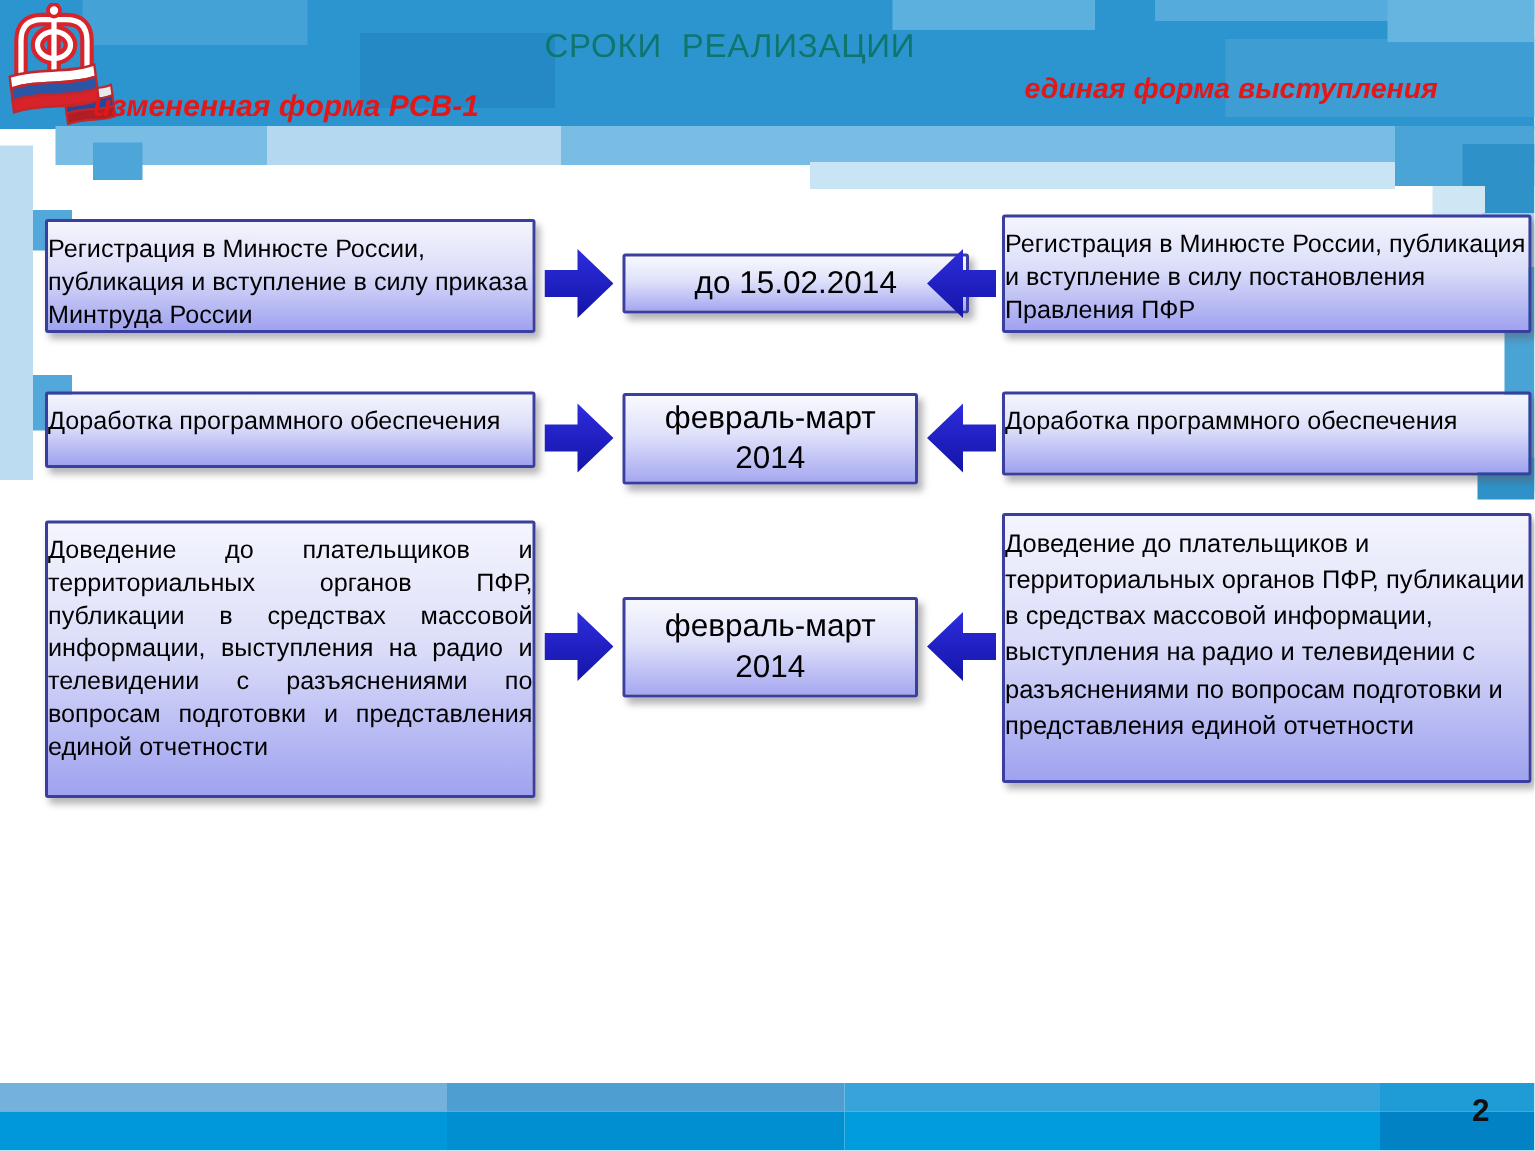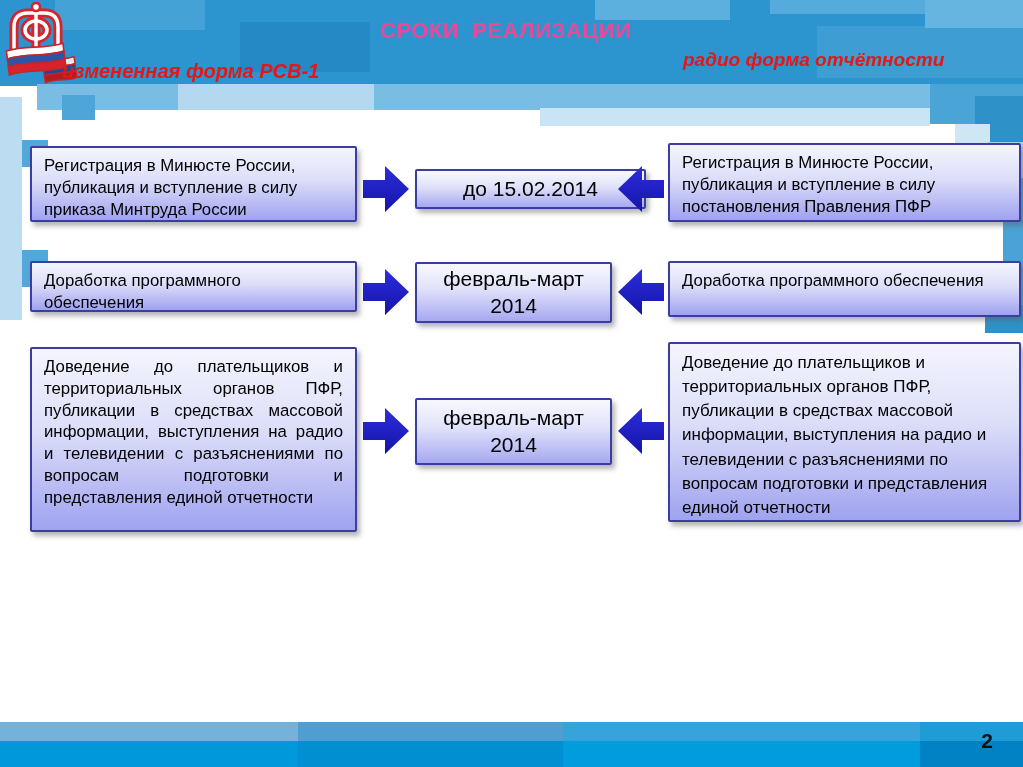--- a/index.html
+++ b/index.html
@@ -5,38 +5,38 @@
   html,body{margin:0;padding:0;}
   body{
     width:1023px;height:767px;position:relative;overflow:hidden;
     background:#ffffff;font-family:"Liberation Sans","DejaVu Sans",sans-serif;
   }
   .abs{position:absolute;}
   
   .hd{position:absolute;}
   
   .slide-title{
-    position:absolute;left:380px;top:18px;
-    font-size:22px;font-weight:bold;color:#ec4899;
+    position:absolute;left:363px;top:18px;
+    font-size:22px;font-weight:normal;color:#0f766e;
     letter-spacing:.5px;white-space:pre;
   }
   .red-label{
     position:absolute;color:#e31717;font-weight:bold;font-style:italic;
     white-space:nowrap;
   }
   .red-label.left{left:62px;top:60px;font-size:20px;text-align:right;}
   .red-label.right{left:683px;top:49px;font-size:19px;}
   
   .box{
     position:absolute;box-sizing:border-box;
     background:linear-gradient(to bottom,#f4f5fd 0%,#dcdef9 45%,#9fa2ef 100%);
     border:2px solid #3a3e9e;border-radius:2px;
     box-shadow:3px 4px 5px rgba(90,90,100,.45);
     color:#000;font-size:16.8px;line-height:1.3;
-    padding:7px 12px;
+    padding:7px 0;
   }
   .box.justify{text-align:justify;}
   .box.center{
     display:flex;align-items:center;justify-content:center;
     text-align:center;font-size:21px;line-height:1.25;
     background:linear-gradient(to bottom,#f8f9fe 0%,#dfe1fa 45%,#a6a8f1 100%);
   }
   .box.r3-right{line-height:1.42;font-size:17px;}
   
   .arrow{position:absolute;width:46px;height:50px;}
@@ -95,21 +95,21 @@
 
   <g transform="rotate(-7 30 52)">
     <path d="M5 46 C25 42 42 49 62 45 L62 53 C42 57 25 50 5 54 Z" fill="#ffffff" stroke="#c1272d" stroke-width="1.6"></path>
     <path d="M5 54 C25 50 42 57 62 53 L62 61 C42 65 25 58 5 62 Z" fill="#2d55a5" stroke="#c1272d" stroke-width="1.6"></path>
     <path d="M5 62 C25 58 42 65 62 61 L62 69 C42 73 25 66 5 70 Z" fill="#d8232a" stroke="#c1272d" stroke-width="1.6"></path>
   </g>
 </svg>
 
 <div class="slide-title">СРОКИ  РЕАЛИЗАЦИИ</div>
 <div class="red-label left">измененная форма РСВ-1</div>
-<div class="red-label right">радио форма отчётности</div>
+<div class="red-label right">единая форма выступления</div>
 
 <div class="box" style="left:30px;top:146px;width:327px;height:76px;">Регистрация в Минюсте России, публикация и вступление в силу приказа Минтруда России</div>
 <svg class="arrow" style="left:363px;top:164px;" viewBox="0 0 46 50">
   <defs>
       <linearGradient id="ag" x1="0" y1="0" x2="0" y2="1">
     <stop offset="0" stop-color="#2d2ddd"></stop>
         <stop offset="1" stop-color="#1414a8"></stop>
   </linearGradient>
     </defs>
   <polygon points="0,16 22,16 22,2 46,25 22,48 22,34 0,34" fill="url(#ag)"></polygon>

